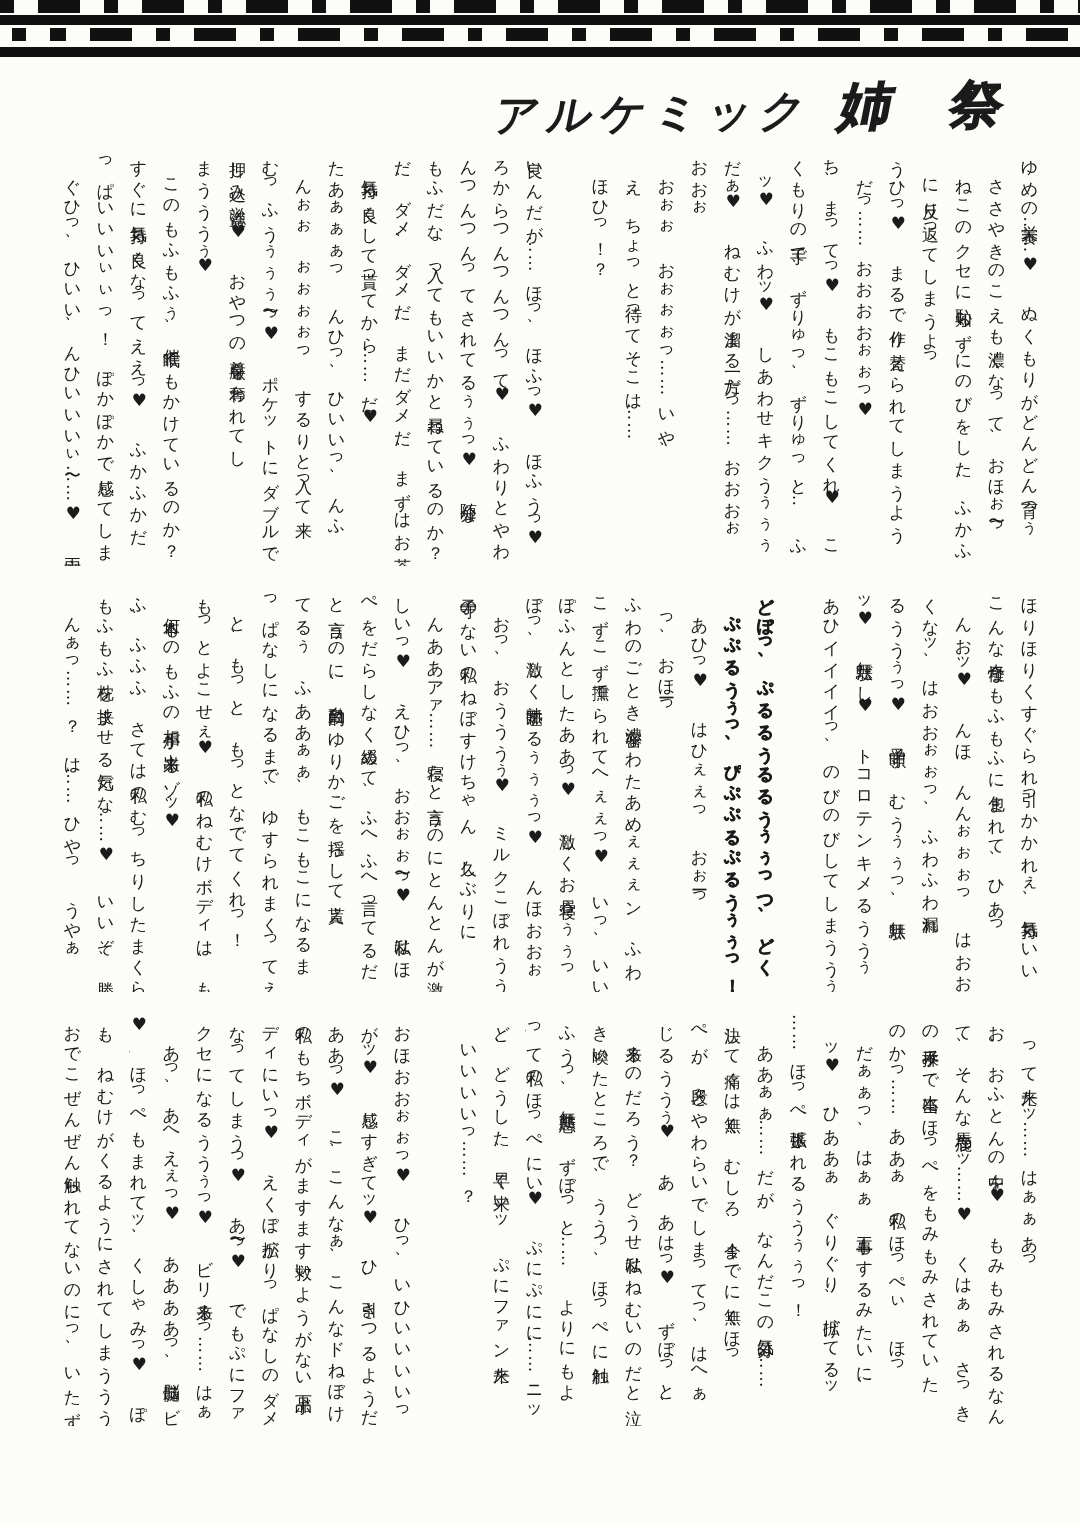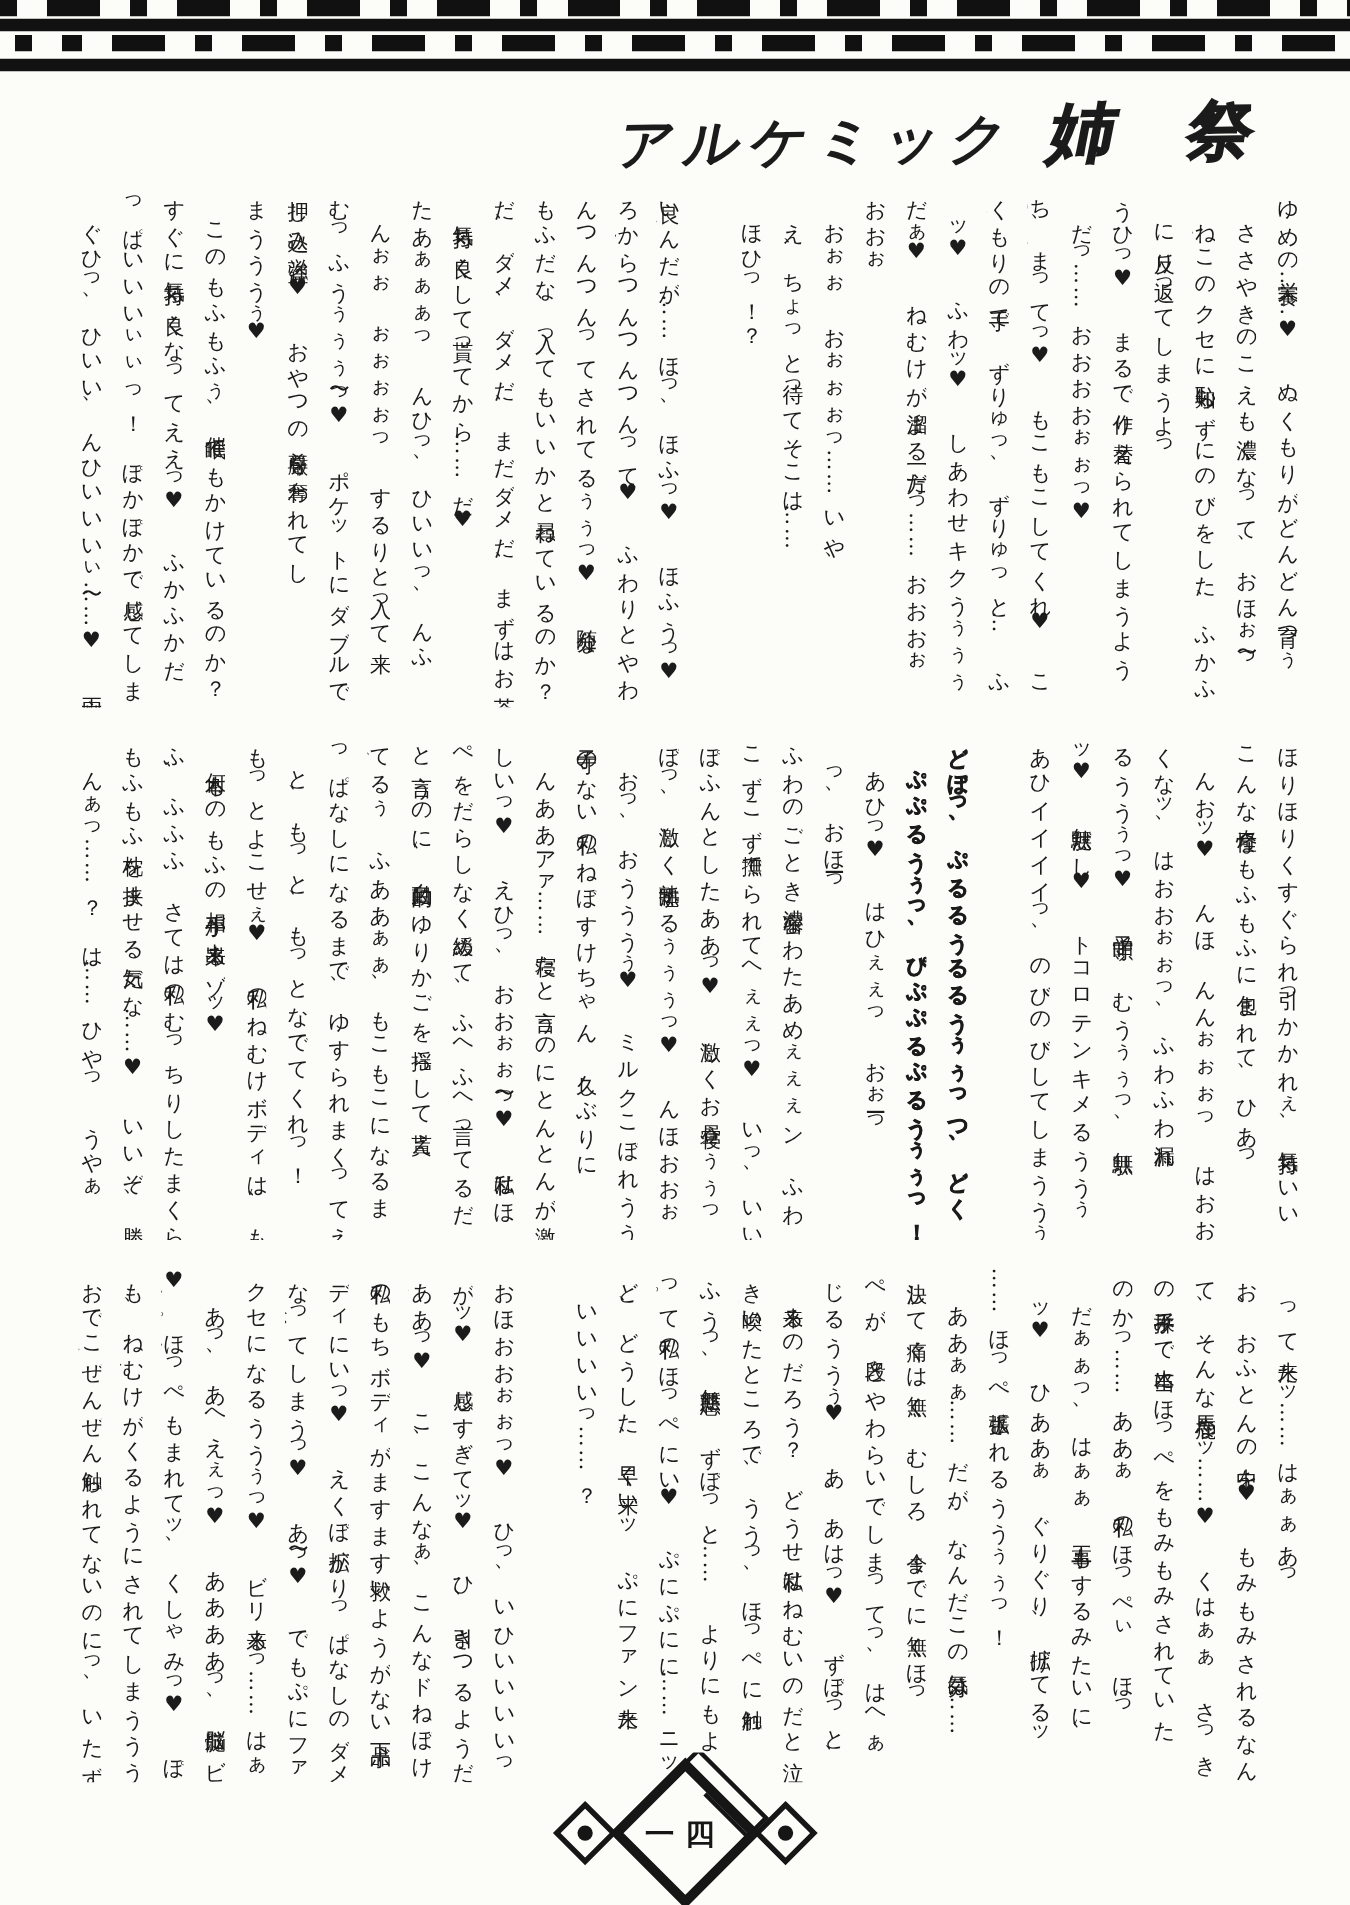--- a/index.html
+++ b/index.html
@@ -166,32 +166,14 @@
       <div class="col">私のもちボディがますます救いようがない下品ボ</div>
       <div class="col">ディにいっ♥　えくぼ拡がりっぱなしのダメ頬に</div>
       <div class="col">なってしまうっ♥　あ〜っ♥　でもぷにファンが</div>
       <div class="col">クセになるううぅっ♥　ビリ来るっ……はぁ</div>
       <div class="col" style="padding-top: 19px;">あっ、あへえぇっ♥　ああああっ、脳髄にビリ</div>
       <div class="col">♥　ほっぺもまれてッ、くしゃみっ♥　ぽかぽか</div>
       <div class="col">も、ねむけがくるようにされてしまううう♥　まだ</div>
       <div class="col">おでこぜんぜん触られてないのにっ、いたずらもふ</div>
     </div>
 
-  <div class="ornament">
-    <svg width="264" height="122" viewBox="0 0 264 140">
-
-      <polygon points="142,-2 204,60 142,122 80,60" fill="none" stroke="#161616" stroke-width="4"></polygon>
-
-      <polygon points="38,48 64,74 38,100 12,74" fill="#fcfcf9" stroke="#161616" stroke-width="5"></polygon>
-      <polygon points="222,48 248,74 222,100 196,74" fill="#fcfcf9" stroke="#161616" stroke-width="5"></polygon>
-
-      <polygon points="130,11 193,74 130,137 67,74" fill="#fcfcf9" stroke="#161616" stroke-width="9"></polygon>
-
-      <line x1="148" y1="38" x2="188" y2="78" stroke="#161616" stroke-width="4"></line>
-
-      <circle cx="38" cy="74" r="7" fill="#161616"></circle>
-      <circle cx="222" cy="74" r="7" fill="#161616"></circle>
-
-      <text x="130" y="84" text-anchor="middle" class="pagenum-text" fill="#161616">一四</text>
-    </svg>
-  </div>
 
 </div>
 
 </body></html>

